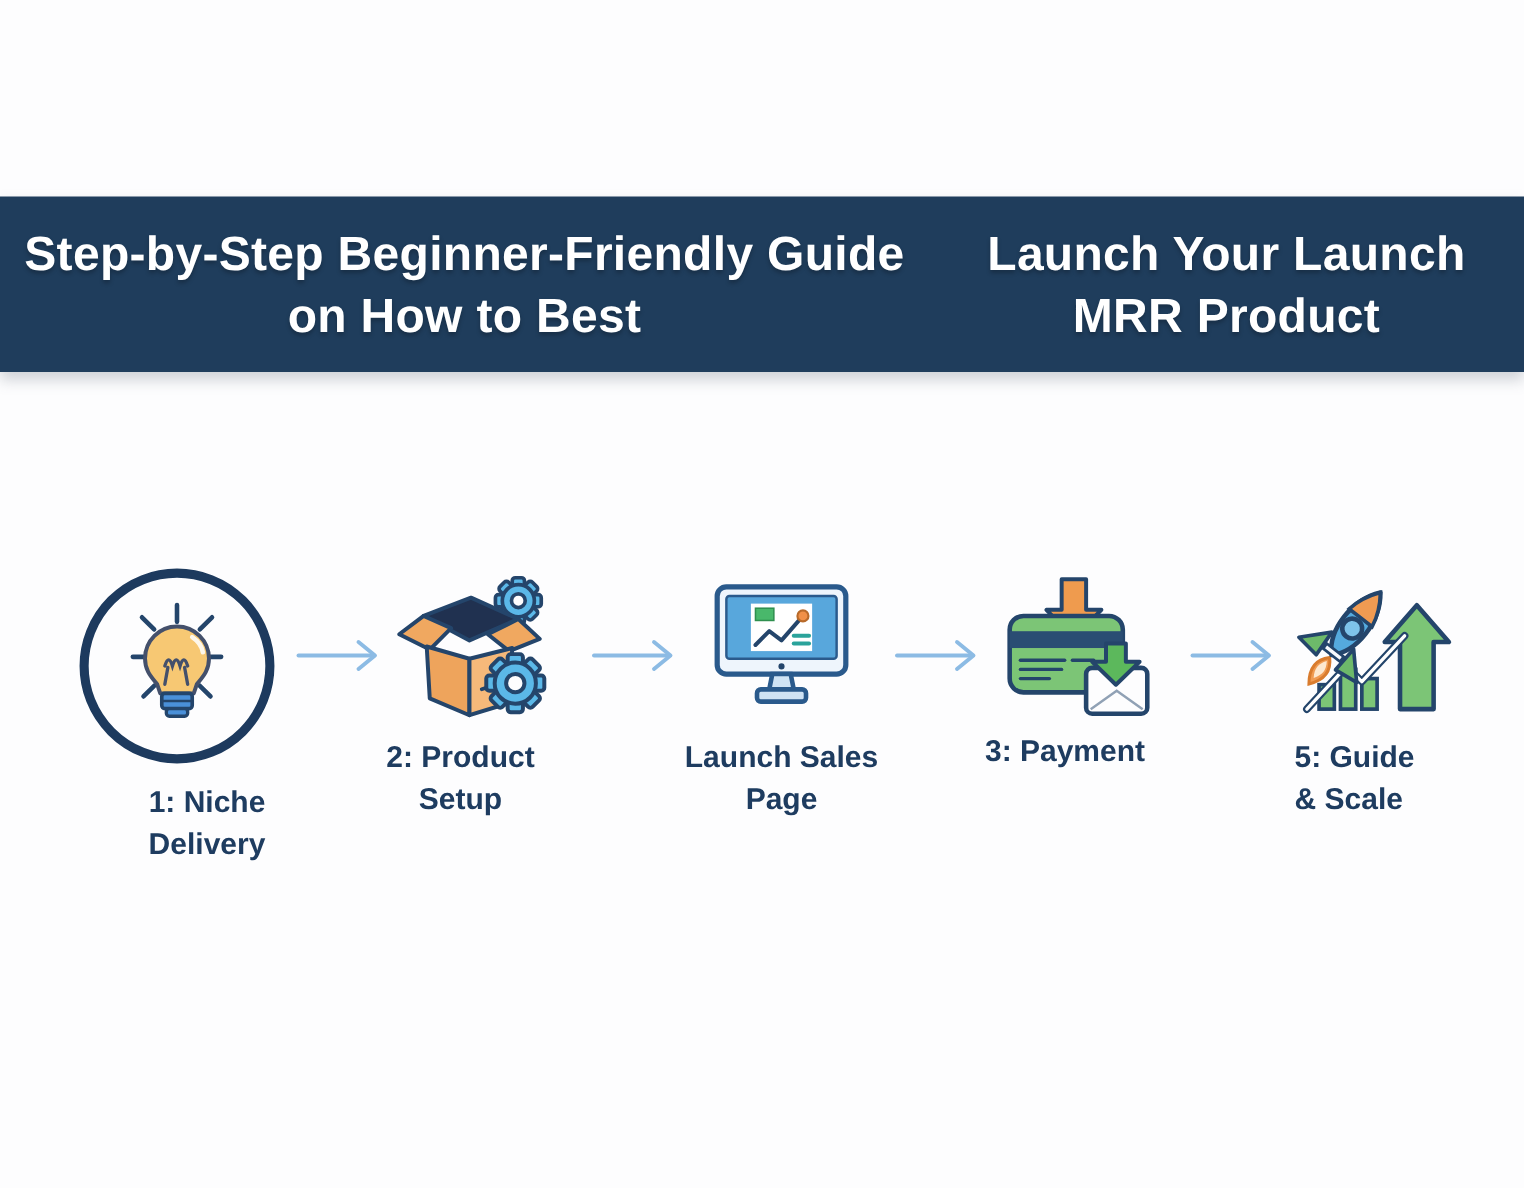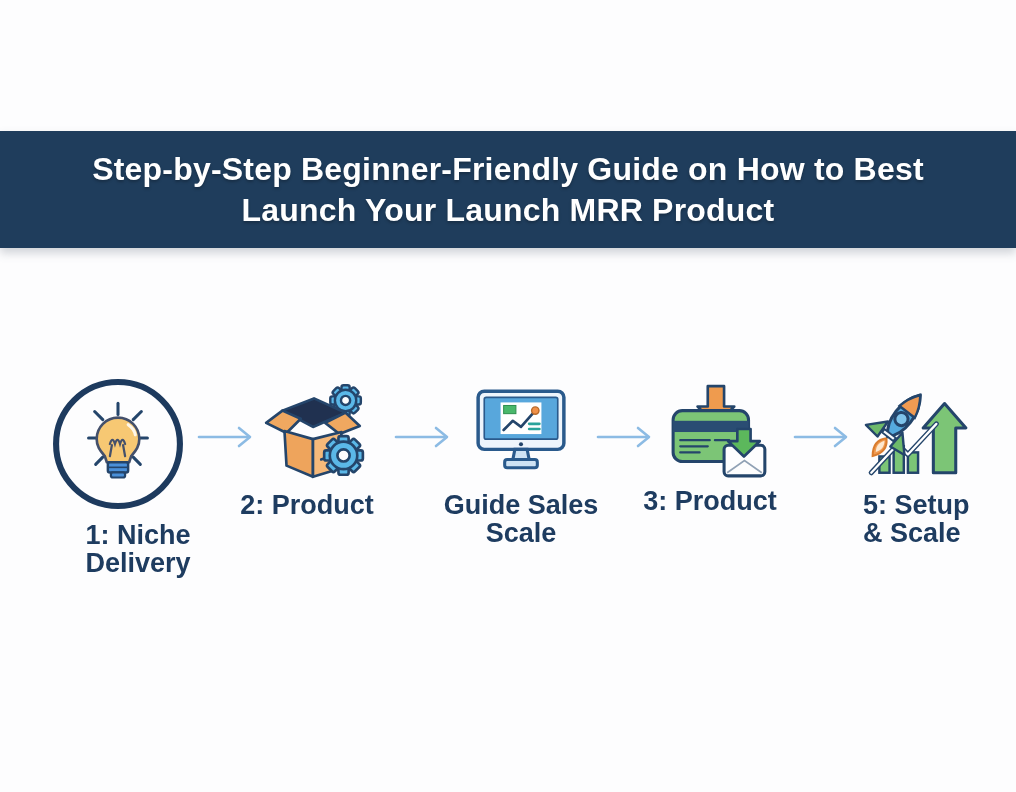--- a/index.html
+++ b/index.html
@@ -8,21 +8,21 @@
     position: relative;
     background: #fdfdfe;
     font-family: "Liberation Sans", sans-serif;
     overflow: hidden;
   }
   .header {
     position: absolute;
     left: 0; top: 131px;
     width: 1016px; height: 117px;
     background: #1f3d5c;
-    display: flex; flex-direction: column;
+    display: flex; 
     align-items: center; justify-content: center;
     box-shadow: 0 5px 9px rgba(90,100,115,0.28);
   }
   .header-line {
     color: #ffffff;
     font-size: 32px;
     font-weight: 700;
     line-height: 41px;
     text-align: center;
     letter-spacing: 0.2px;
@@ -44,21 +44,21 @@
   .step--two { left: 219px; }
   .step--three { left: 433px; }
   .step--four { left: 622px; }
   .step--five { left: 820px; }
   .step--two .icon-zone { padding-left: 14px; }
   .step--four .icon-zone { padding-left: 20px; }
   .step--five .icon-zone { padding-left: 12px; }
   .label {
     margin-top: 4px;
     color: #1e3c60;
-    font-size: 27px;
+    font-size: 20px;
     font-weight: 700;
     line-height: 28px;
     text-align: center;
   }
   .step--one .label { margin-top: 8px; margin-left: 40px; }
   .step--four .label { margin-top: 0; }
   .step--five .label { align-self: flex-start; text-align: left; margin-left: 43px; }
   .flow-arrow {
     position: absolute;
     top: 425px;
@@ -138,20 +138,21 @@
           <rect x="-5" y="-19" width="10" height="38" rx="2" transform="rotate(90)"></rect>
           <rect x="-5" y="-19" width="10" height="38" rx="2" transform="rotate(135)"></rect>
         </g>
         <circle r="13.5" fill="#5bb8e8"></circle>
         <circle r="6" fill="#fdfdfe"></circle>
       </g>
     </svg>
   </div>
   <div class="label">
     <div>2: Product</div>
+    <div>Setup</div>
   </div>
 </div>
 
 <svg class="flow-arrow fa2" viewBox="0 0 58 24">
   <line x1="2" y1="12" x2="50" y2="12" stroke="#8cbbe4" stroke-width="2.6" stroke-linecap="round"></line>
   <polyline points="42,3 53,12 42,21" fill="none" stroke="#8cbbe4" stroke-width="2.6" stroke-linecap="round" stroke-linejoin="round"></polyline>
 </svg>
 
 <div class="step step--three">
   <div class="icon-zone">
@@ -163,22 +164,22 @@
       <polyline points="31,41 40,32 48,38 62,22" fill="none" stroke="#24456b" stroke-width="2.6" stroke-linecap="round" stroke-linejoin="round"></polyline>
       <circle cx="62" cy="22" r="3.6" fill="#f09048" stroke="#b86a2a" stroke-width="1.4"></circle>
       <line x1="56" y1="35" x2="66" y2="35" stroke="#2aa39b" stroke-width="2.6" stroke-linecap="round"></line>
       <line x1="56" y1="40" x2="66" y2="40" stroke="#2aa39b" stroke-width="2.6" stroke-linecap="round"></line>
       <circle cx="48" cy="55" r="2" fill="#24456b"></circle>
       <polygon points="42,60 54,60 56,70 40,70" fill="#cfe3f4" stroke="#2a5a8c" stroke-width="3"></polygon>
       <rect x="32" y="70" width="32" height="8" rx="2.5" fill="#cfe3f4" stroke="#2a5a8c" stroke-width="3"></rect>
     </svg>
   </div>
   <div class="label">
-    <div>Guide Sales</div>
-    <div>Scale</div>
+    <div>Launch Sales</div>
+    <div>Page</div>
   </div>
 </div>
 
 <svg class="flow-arrow fa3" viewBox="0 0 58 24">
   <line x1="2" y1="12" x2="50" y2="12" stroke="#8cbbe4" stroke-width="2.6" stroke-linecap="round"></line>
   <polyline points="42,3 53,12 42,21" fill="none" stroke="#8cbbe4" stroke-width="2.6" stroke-linecap="round" stroke-linejoin="round"></polyline>
 </svg>
 
 <div class="step step--four">
   <div class="icon-zone">
@@ -191,21 +192,21 @@
         <line x1="47" y1="57" x2="61" y2="57"></line>
         <line x1="13" y1="63" x2="40" y2="63"></line>
         <line x1="13" y1="69" x2="32" y2="69"></line>
       </g>
       <rect x="56" y="62" width="40" height="30" rx="4" fill="#fdfdfe" stroke="#24456b" stroke-width="3"></rect>
       <polyline points="59,89 76,77 93,89" fill="none" stroke="#24456b" stroke-width="1.6" opacity="0.5"></polyline>
       <path d="M69,46 h13 v12 h9 L75.5,73 60,58 h9 Z" fill="#5cb85c" stroke="#24456b" stroke-width="2.6" stroke-linejoin="round"></path>
     </svg>
   </div>
   <div class="label">
-    <div>3: Product</div>
+    <div>3: Payment</div>
   </div>
 </div>
 
 <svg class="flow-arrow fa4" viewBox="0 0 58 24">
   <line x1="2" y1="12" x2="50" y2="12" stroke="#8cbbe4" stroke-width="2.6" stroke-linecap="round"></line>
   <polyline points="42,3 53,12 42,21" fill="none" stroke="#8cbbe4" stroke-width="2.6" stroke-linecap="round" stroke-linejoin="round"></polyline>
 </svg>
 
 <div class="step step--five">
   <div class="icon-zone">
@@ -226,16 +227,16 @@
         <path d="M-9,4 L-24,20 L-8,22 Z" fill="#6db96a" stroke="#24456b" stroke-width="2.4" stroke-linejoin="round"></path>
         <path d="M9,4 L24,20 L8,22 Z" fill="#6db96a" stroke="#24456b" stroke-width="2.4" stroke-linejoin="round"></path>
         <path d="M0,-36 C12,-21 12,4 0,16 C-12,4 -12,-21 0,-36 Z" fill="#55aade" stroke="#24456b" stroke-width="3" stroke-linejoin="round"></path>
         <path d="M0,-36 C6,-28 8.5,-21 9.5,-15 L-9.5,-15 C-8.5,-21 -6,-28 0,-36 Z" fill="#f09b52" stroke="#24456b" stroke-width="2.4"></path>
         <circle cx="0" cy="-6" r="6.5" fill="#7ec3ea" stroke="#24456b" stroke-width="3"></circle>
         <rect x="-7" y="12" width="14" height="4" fill="#f6f9fc" stroke="#24456b" stroke-width="1.8"></rect>
       </g>
     </svg>
   </div>
   <div class="label">
-    <div>5: Setup</div>
+    <div>5: Guide</div>
     <div>&amp; Scale</div>
   </div>
 </div>
 
 </body></html>

